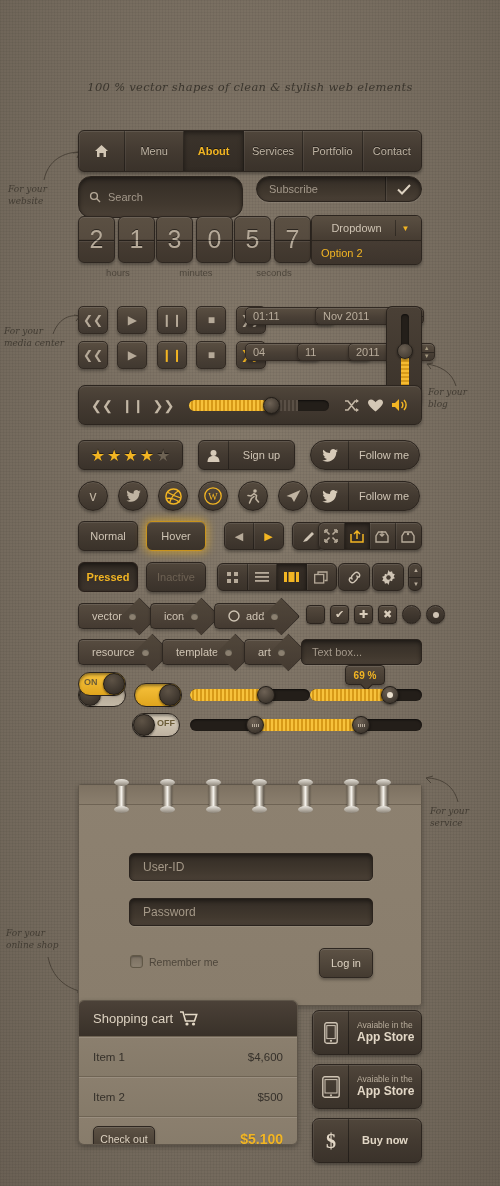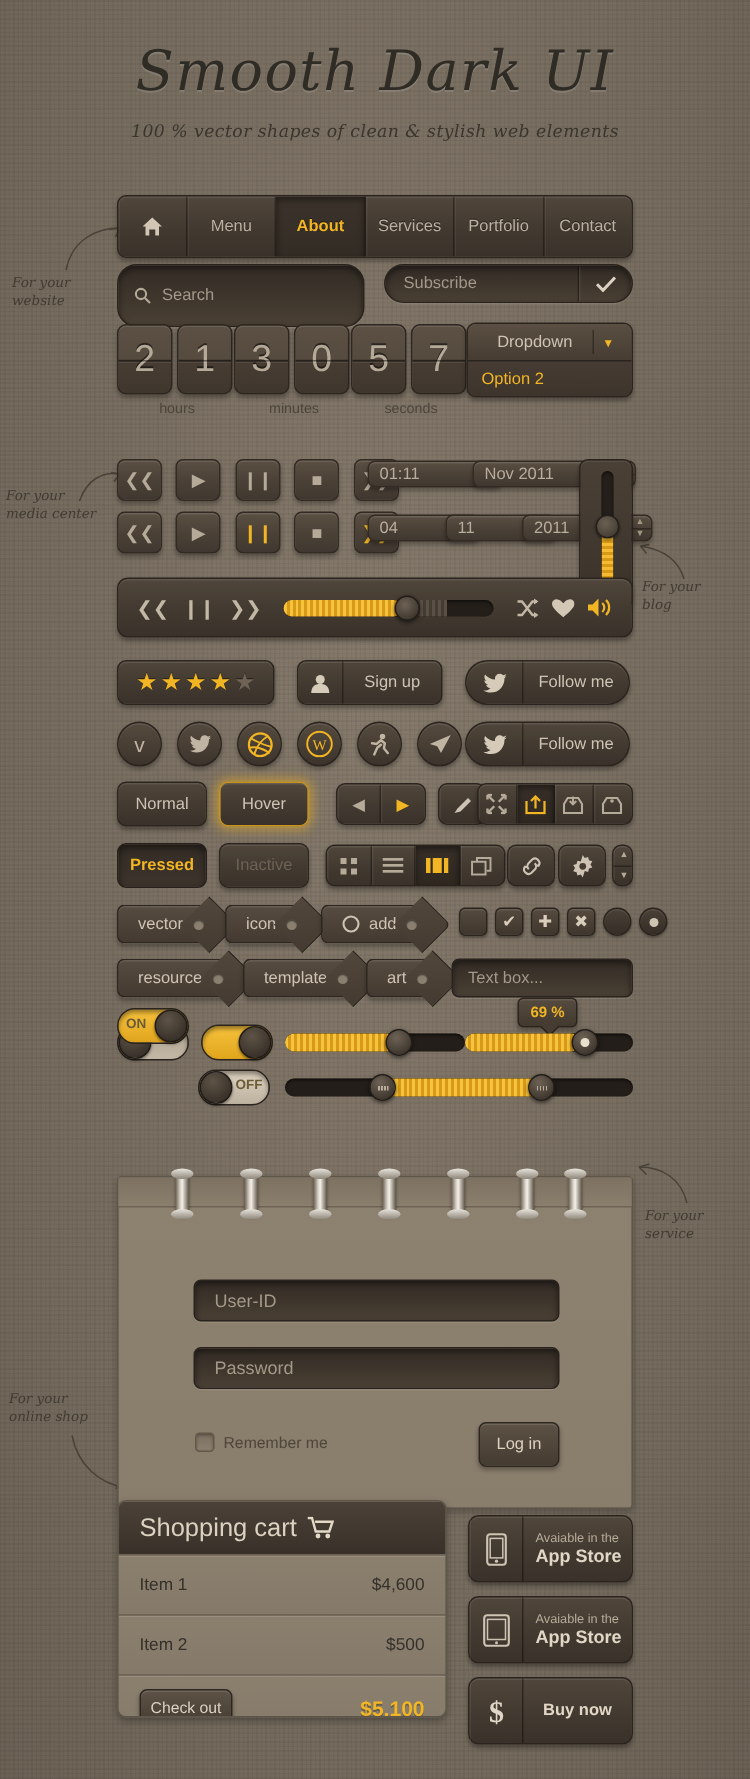--- a/index.html
+++ b/index.html
@@ -256,21 +256,21 @@
   .rmlbl { position:absolute; font-size:10.5px; color:#4e463b; }
   .rmbox { position:absolute; width:13px; height:13px; border-radius:3px;
            background:linear-gradient(180deg,#7b7061,#8b8070); border:1px solid #615847;
            box-shadow:0 1px 2px rgba(0,0,0,.3) inset; }
 
   
   .cart { position:absolute; left:78px; top:1000px; width:220px; height:145px; border-radius:6px;
           overflow:hidden; border:1px solid #5f564a; box-shadow:0 2px 5px rgba(0,0,0,.3); }
   .cart .hd { height:35px; background:linear-gradient(180deg,#4b4138,#393129);
               display:flex; align-items:center; padding:0 14px; gap:7px;
-              font-size:17px; color:#ddd2c1; }
+              font-size:13px; color:#ddd2c1; }
   .cart .row { height:40px; background:linear-gradient(180deg,#8b7f6e,#857a69);
                border-top:1px solid #6f6454; box-shadow:0 1px 0 rgba(255,255,255,.12) inset;
                display:flex; align-items:center; justify-content:space-between; padding:0 14px;
                font-size:11.5px; color:#35302a; }
   .cart .foot { height:45px; background:linear-gradient(180deg,#8b7f6e,#857a69);
                 border-top:1px solid #6f6454; box-shadow:0 1px 0 rgba(255,255,255,.12) inset;
                 display:flex; align-items:center; justify-content:space-between; padding:0 14px; }
   .cart .foot .tot { font-size:14px; font-weight:bold; color:#f2b523; text-shadow:0 1px 0 rgba(0,0,0,.25); }
   .cobtn { width:62px; height:26px; border-radius:5px; display:flex; align-items:center; justify-content:center;
            font-size:10.5px; color:#ddd2c1;
@@ -287,21 +287,20 @@
   .badge .t2 { font-size:12px; font-weight:bold; color:#e2d7c6; }
   .badge .t3 { font-size:11px; font-weight:bold; color:#e2d7c6; text-align:center; padding-right:8px; }
 
   svg.icn { display:block; }
 </style>
 </head>
 <body>
 
 <div class="wrap">
 
-  <div class="title">Smooth Dark UI</div>
   <div class="subtitle">100 % vector shapes of clean &amp; stylish web elements</div>
 
   <div class="note" style="left:8px; top:183px; width:72px;">
     <span>For your</span><br>
     <span>website</span>
   </div>
   <div class="arrow" style="left:42px; top:148px;">
     <svg class="icn" width="40" height="34" viewBox="0 0 40 34">
         <path d="M2 32 C6 12, 22 4, 38 4" stroke="#4a4238" stroke-width="1" fill="none"></path>
         <path d="M38 4 l-7 1 M38 4 l-3 6" stroke="#4a4238" stroke-width="1" fill="none"></path>

